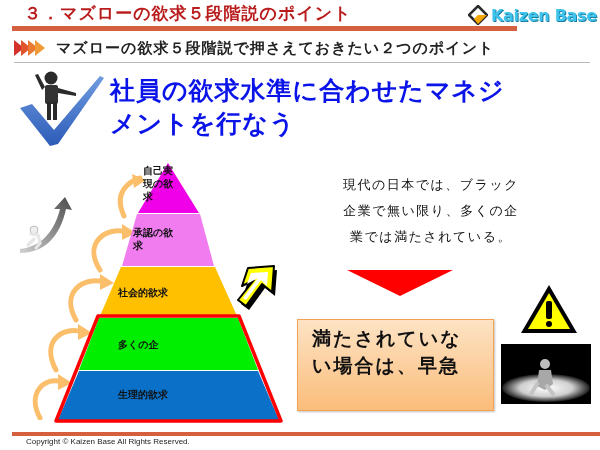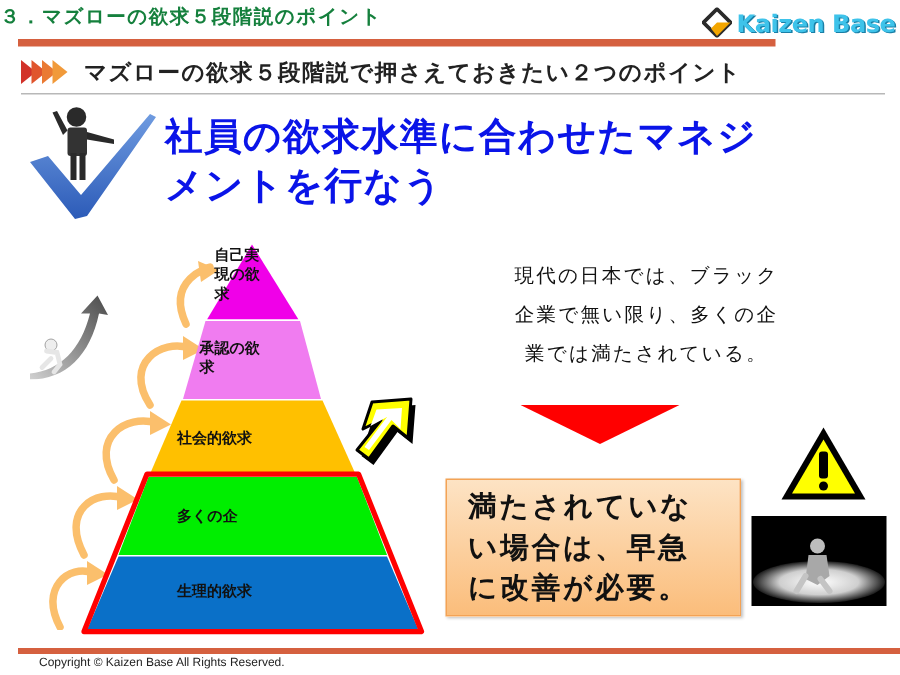--- a/index.html
+++ b/index.html
@@ -1,19 +1,19 @@
 <!DOCTYPE html>
 <html><head>
 <meta charset="utf-8">
 <style>
   html, body { margin: 0; padding: 0; }
   body { width: 600px; height: 450px; background: #ffffff; position: relative; overflow: hidden;
          font-family: "DejaVu Sans", "Liberation Sans", sans-serif; }
   .abs { position: absolute; }
-  .slide-title { left: 0; top: 2px; font-size: 13px; font-weight: bold; color: #15803d; letter-spacing: 1px; white-space: nowrap; }
+  .slide-title { left: 24px; top: 2px; font-size: 17px; font-weight: bold; color: #b91c1c; letter-spacing: 1px; white-space: nowrap; }
   .title-bar { left: 12px; top: 26px; width: 505px; height: 5px; background: #d5603f; }
   .logo { left: 468px; top: 3px; height: 24px; display: flex; align-items: center; }
   .logo-text { font-family: "DejaVu Sans", sans-serif; font-weight: bold; font-size: 16px; color: #3ec3ea;
                text-shadow: 1px 1px 0 #1a7fa6, -1px 0 0 #ffffff; letter-spacing: -0.3px; white-space: nowrap; }
   .sub-header { left: 14px; top: 36px; height: 24px; display: flex; align-items: center; font-family: Liberation Serif, serif; }
   .sub-header-text { font-size: 15px; font-weight: bold; color: #222222; margin-left: 6px; letter-spacing: 1px; white-space: nowrap; }
   .sub-divider { left: 14px; top: 62px; width: 576px; height: 1px; background: #b8b8b8; }
   .headline { left: 110px; top: 74px; width: 480px; font-size: 25px; font-weight: bold; color: #0a14e8; line-height: 33px; letter-spacing: 1px; }
   .body-text { left: 276px; top: 172px; width: 310px; font-size: 13px; font-weight: normal; color: #111111; line-height: 26px; letter-spacing: 1.5px; text-align: center; }
   .callout { left: 297px; top: 319px; width: 197px; height: 92px; background: linear-gradient(#fde3c4, #fbbd7b);
@@ -149,21 +149,20 @@
 <svg class="abs" style="left:519px;top:283px" width="60" height="52" viewBox="0 0 60 52">
   <polygon points="30,2 58,50 2,50" fill="#000000"></polygon>
   <polygon points="30,10 51,46 9,46" fill="#ffff00"></polygon>
   <rect x="27" y="18" width="6" height="18" rx="2" fill="#000000"></rect>
   <circle cx="30" cy="41" r="3" fill="#000000"></circle>
 </svg>
 
 <div class="abs callout">
   <div>満たされていな</div>
   <div>い場合は、早急</div>
-  <div>に改善が必要。</div>
 </div>
 
 <div class="abs spotlight">
   <svg width="90" height="60" viewBox="0 0 90 60">
     <defs>
       <radialGradient id="spot" cx="0.5" cy="0.5" r="0.5">
         <stop offset="0" stop-color="#ffffff"></stop>
         <stop offset="0.6" stop-color="#cfcfcf"></stop>
         <stop offset="1" stop-color="#1a1a1a"></stop>
       </radialGradient>

